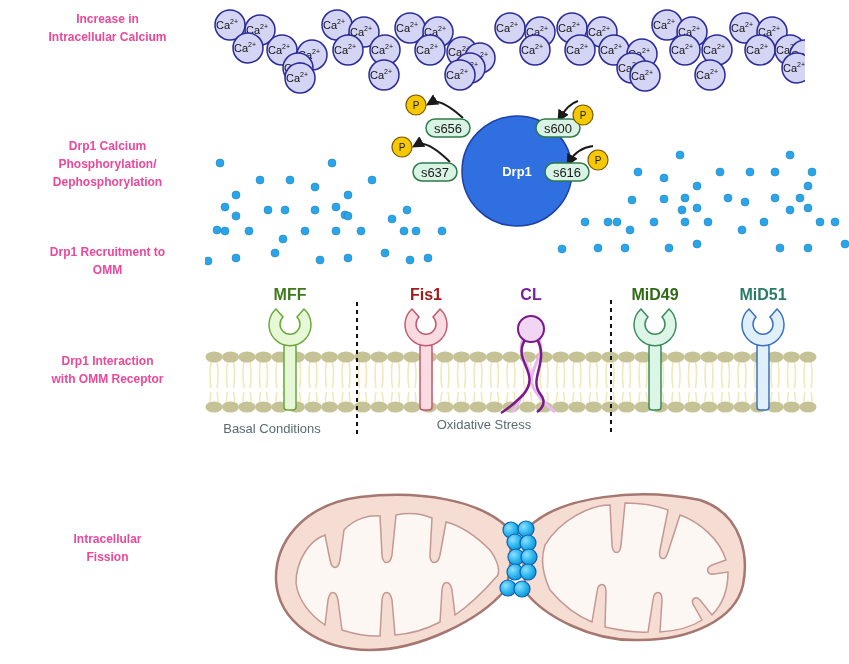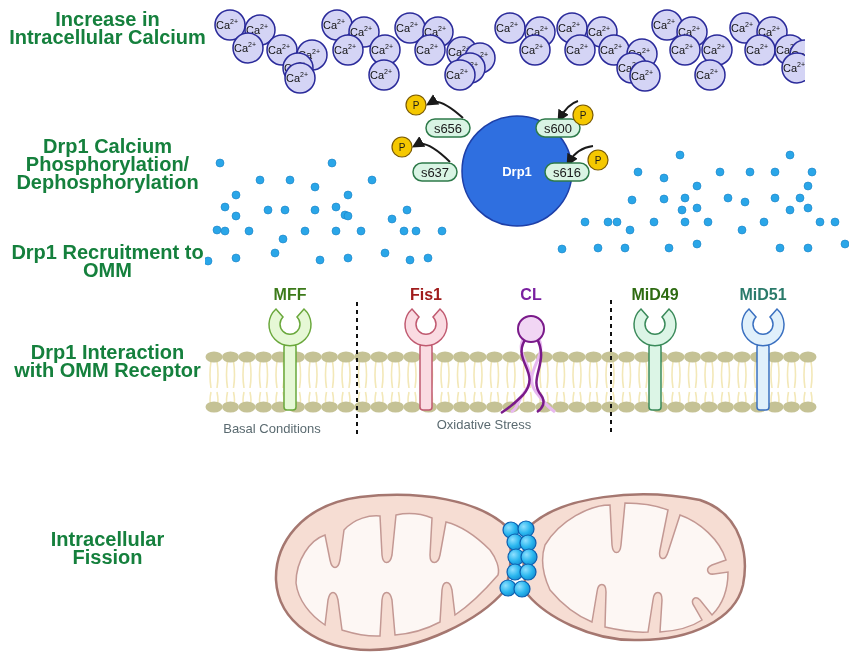--- a/index.html
+++ b/index.html
@@ -1,31 +1,31 @@
 <!DOCTYPE html>
 <html><head>
 <meta charset="utf-8">
 <style>
   html,body{margin:0;padding:0;background:#ffffff;}
   body{width:849px;height:664px;position:relative;overflow:hidden;font-family:"Liberation Sans",sans-serif;}
-  .row-label{position:absolute;width:205px;text-align:center;font-weight:bold;font-size:20px;line-height:18px;color:#15803d;font-family:"Liberation Sans",sans-serif;}
+  .row-label{position:absolute;width:205px;text-align:center;font-weight:bold;font-size:12px;line-height:18px;color:#ec4899;font-family:"Liberation Sans",sans-serif;}
   svg{position:absolute;left:0;top:0;}
   .cap{font-family:"Liberation Sans",sans-serif;}
 </style>
 </head>
 <body>
 
 <div class="row-label" style="left:5px;top:10px;"><span style="white-space:pre-line;">Increase in
 Intracellular Calcium</span></div>
 <div class="row-label" style="left:5px;top:137px;"><span style="white-space:pre-line;">Drp1 Calcium
 Phosphorylation/
 Dephosphorylation</span></div>
 <div class="row-label" style="left:5px;top:243px;"><span style="white-space:pre-line;">Drp1 Recruitment to
 OMM</span></div>
-<div class="row-label" style="left:5px;top:343px;"><span style="white-space:pre-line;">Drp1 Interaction
+<div class="row-label" style="left:5px;top:352px;"><span style="white-space:pre-line;">Drp1 Interaction
 with OMM Receptor</span></div>
 <div class="row-label" style="left:5px;top:530px;"><span style="white-space:pre-line;">Intracellular
 Fission</span></div>
 
 <svg id="fig" width="849" height="664" viewBox="0 0 849 664" xmlns="http://www.w3.org/2000/svg">
   <defs>
     <clipPath id="caClip">
         <rect x="200" y="0" width="605" height="110"></rect>
       </clipPath>
     <clipPath id="dotClip">

